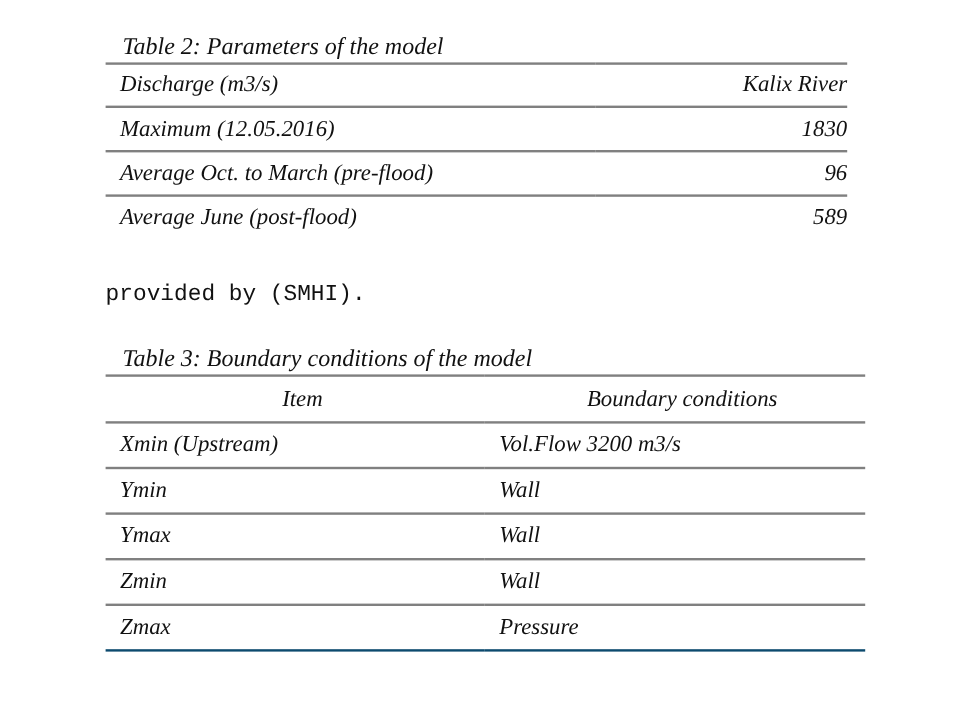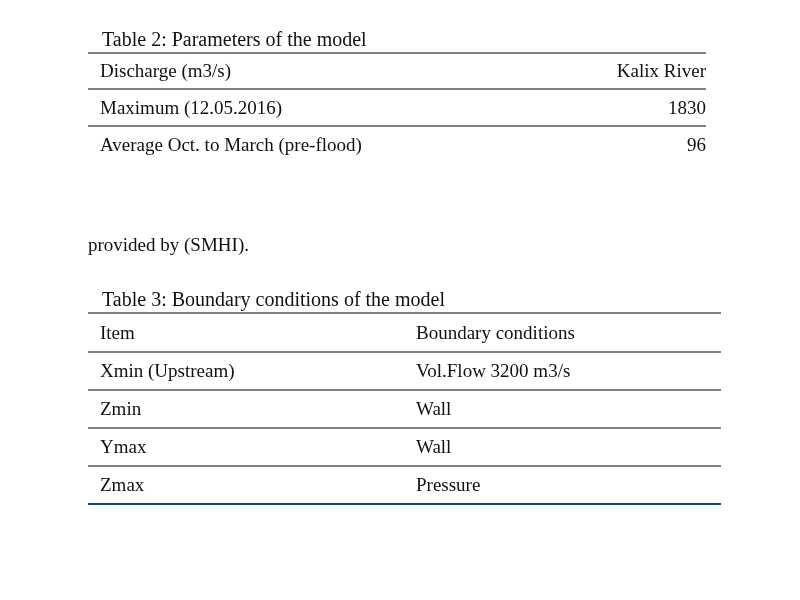--- a/index.html
+++ b/index.html
@@ -19,20 +19,21 @@
   }
 
   .page {
     position: absolute;
     inset: 0;
   }
 
   
   .table-block {
     position: absolute;
+    font-style: italic;
   }
 
   .table-title {
     font-size: 20px;
     line-height: 26px;
     padding-left: 14px;
     white-space: nowrap;
     color: #111111;
   }
 
@@ -81,20 +82,21 @@
   }
 
   .table-note {
     position: absolute;
     left: 88px;
     top: 233px;
     font-size: 19px;
     line-height: 24px;
     color: #111111;
     white-space: nowrap;
+    font-family: Liberation Mono, monospace;
   }
 
   
   #table3-block {
     left: 88px;
     top: 286px;
     width: 609px;
   }
   #table3-block .table-title {
     padding-left: 14px;
@@ -104,20 +106,21 @@
     padding-left: 12px;
     height: 36px;
   }
   #table3-block table.doc-table td.col-value {
     width: 305px;
     padding-left: 12px;
     height: 36px;
   }
   #table3-block table.doc-table tr.row-h td {
     height: 37px;
+    text-align: center;
   }
 </style>
 </head>
 <body>
 
 <div class="page">
 
   <div class="table-block" id="table2-block">
 
     <div class="table-title">Table 2: Parameters of the model</div>
@@ -129,20 +132,24 @@
           <td class="col-value">Kalix River</td>
         </tr>
         <tr>
           <td class="col-item">Maximum (12.05.2016)</td>
           <td class="col-value">1830</td>
         </tr>
         <tr>
           <td class="col-item">Average Oct. to March (pre-flood)</td>
           <td class="col-value">96</td>
         </tr>
+        <tr>
+          <td class="col-item">Average June (post-flood)</td>
+          <td class="col-value">589</td>
+        </tr>
       </tbody>
     </table>
   </div>
 
   <div class="table-note">provided by (SMHI).</div>
 
   <div class="table-block" id="table3-block">
 
     <div class="table-title">Table 3: Boundary conditions of the model</div>
 
@@ -150,25 +157,29 @@
       <tbody>
         <tr class="row-h">
           <td class="col-item">Item</td>
           <td class="col-value">Boundary conditions</td>
         </tr>
         <tr>
           <td class="col-item">Xmin (Upstream)</td>
           <td class="col-value">Vol.Flow 3200 m3/s</td>
         </tr>
         <tr>
-          <td class="col-item">Zmin</td>
+          <td class="col-item">Ymin</td>
           <td class="col-value">Wall</td>
         </tr>
         <tr>
           <td class="col-item">Ymax</td>
+          <td class="col-value">Wall</td>
+        </tr>
+        <tr>
+          <td class="col-item">Zmin</td>
           <td class="col-value">Wall</td>
         </tr>
         <tr class="last-row">
           <td class="col-item">Zmax</td>
           <td class="col-value">Pressure</td>
         </tr>
       </tbody>
     </table>
   </div>
 

